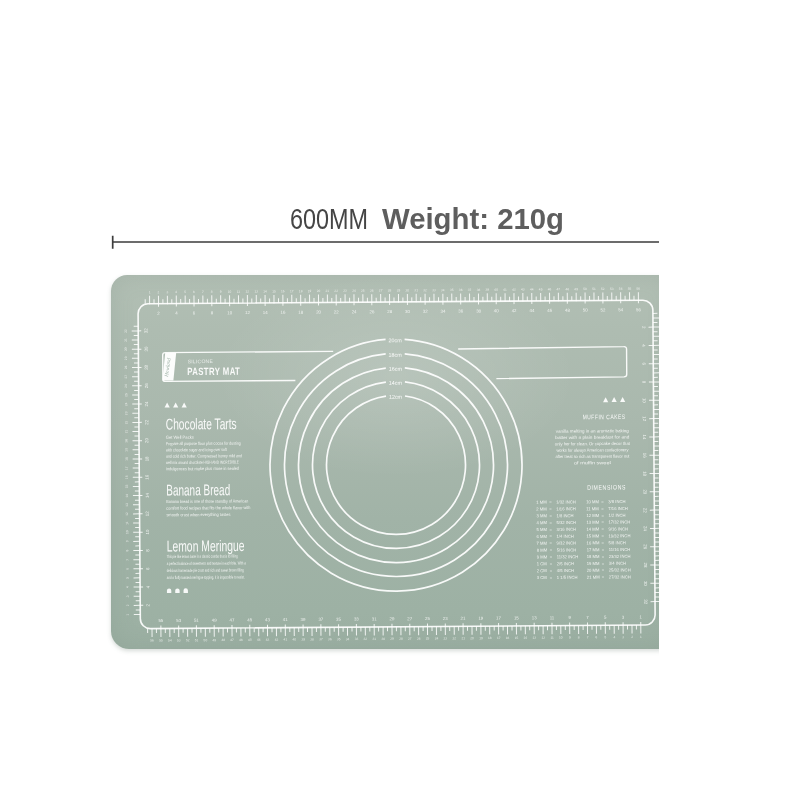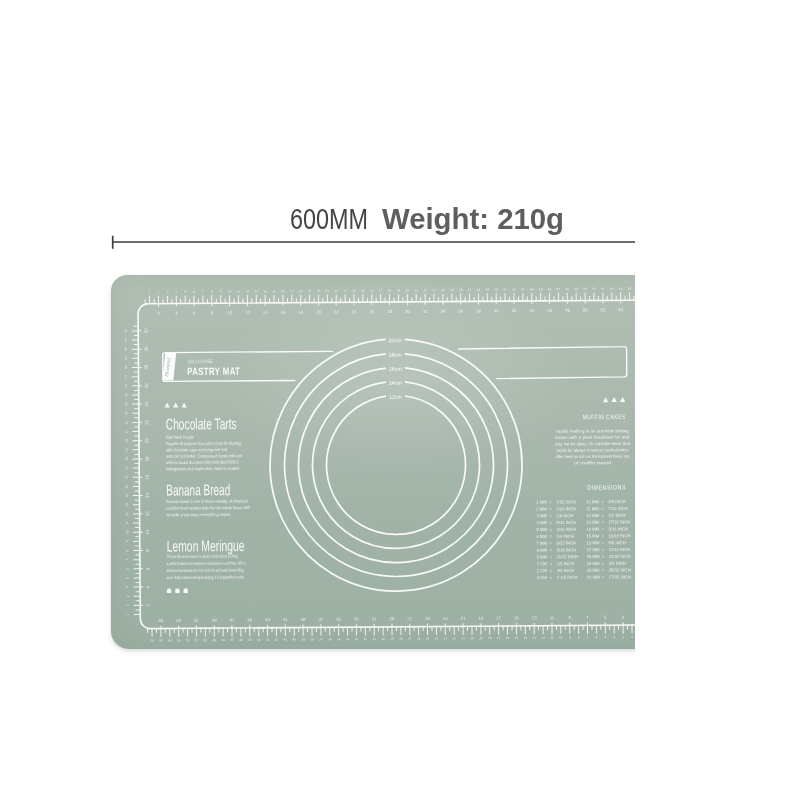--- a/index.html
+++ b/index.html
@@ -1,17 +1,17 @@
 <!DOCTYPE html>
 <html><head>
 <meta charset="utf-8">
 <style>
   html,body{margin:0;padding:0;background:#ffffff;width:800px;height:800px;
     font-family:"Liberation Sans",sans-serif;}
-  #stage{position:relative;width:635px;height:800px;overflow:hidden;background:#ffffff;}
+  #stage{position:relative;width:635px;height:800px;overflow:hidden;background:#ffffff;padding-left:24px;}
   .mat{position:absolute;left:111px;top:275px;width:559px;height:374px;
     border-radius:16px 10px 12px 18px;
     background:
       radial-gradient(ellipse 45% 38% at 51% 27%, rgba(255,255,255,0.15), rgba(255,255,255,0) 72%),
       linear-gradient(180deg,#b2bfb4 0%,#aebcb1 15%,#a9b8ad 40%,#a1b3a7 65%,#9db1a4 90%,#9bafa2 100%);
     box-shadow:0 2px 4px rgba(120,135,125,0.3), inset 0 0 22px rgba(116,136,123,0.2);}
 </style>
 </head>
 <body>
 <div id="stage">

